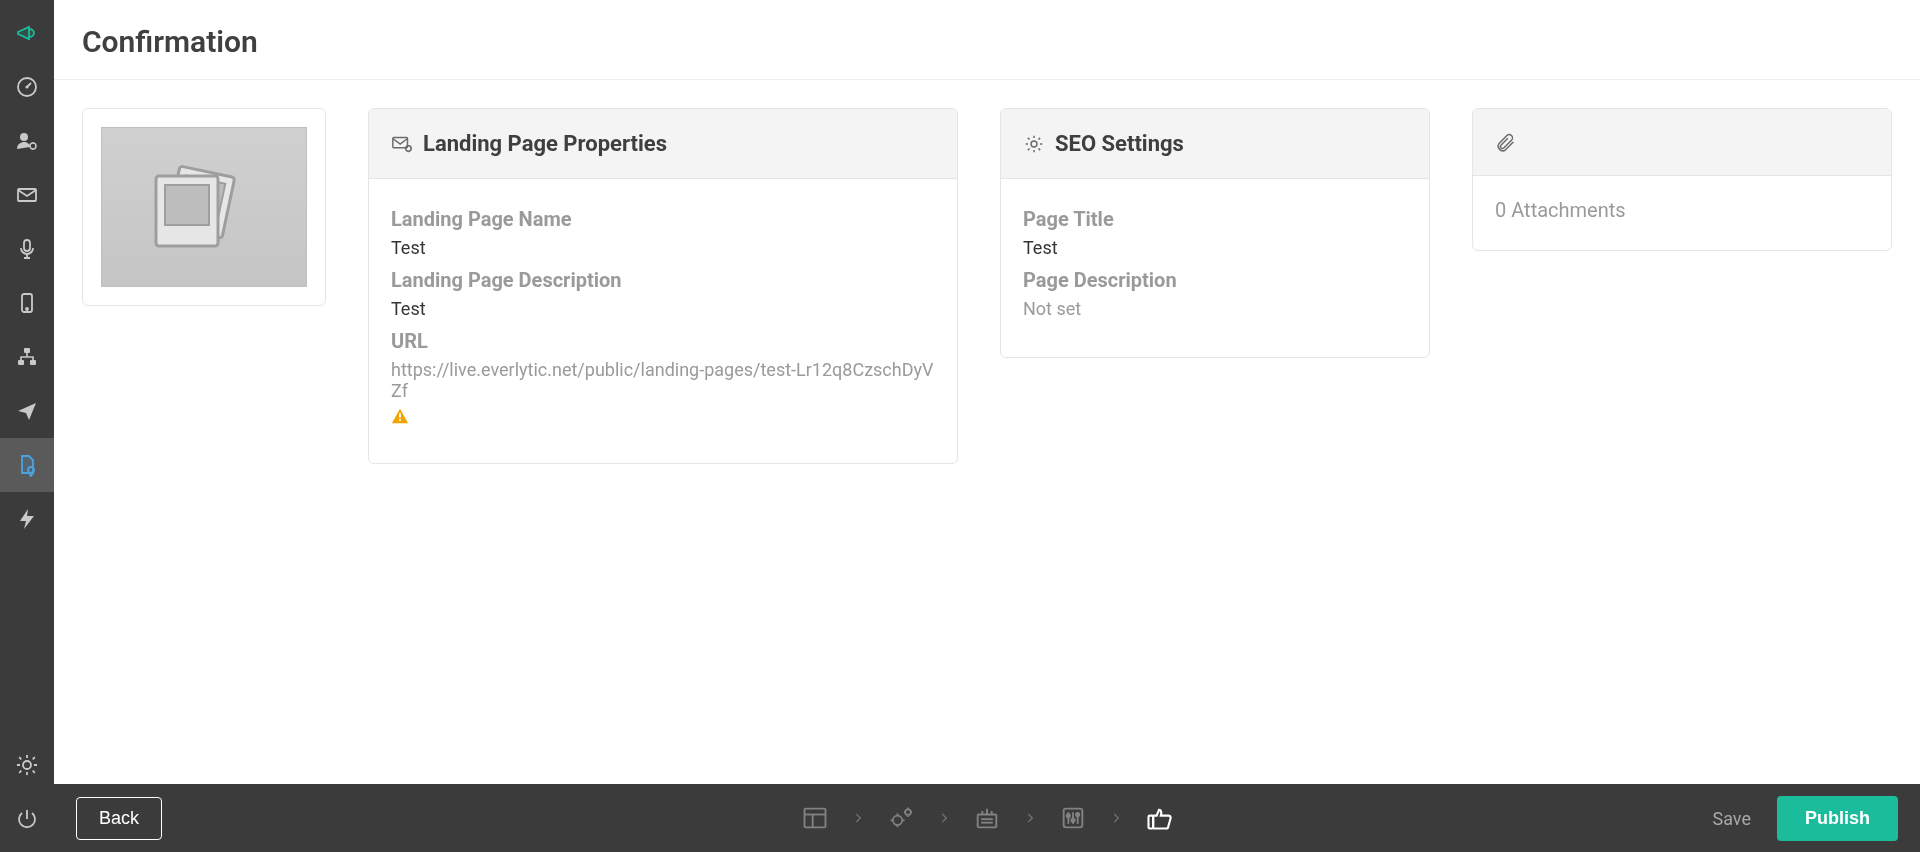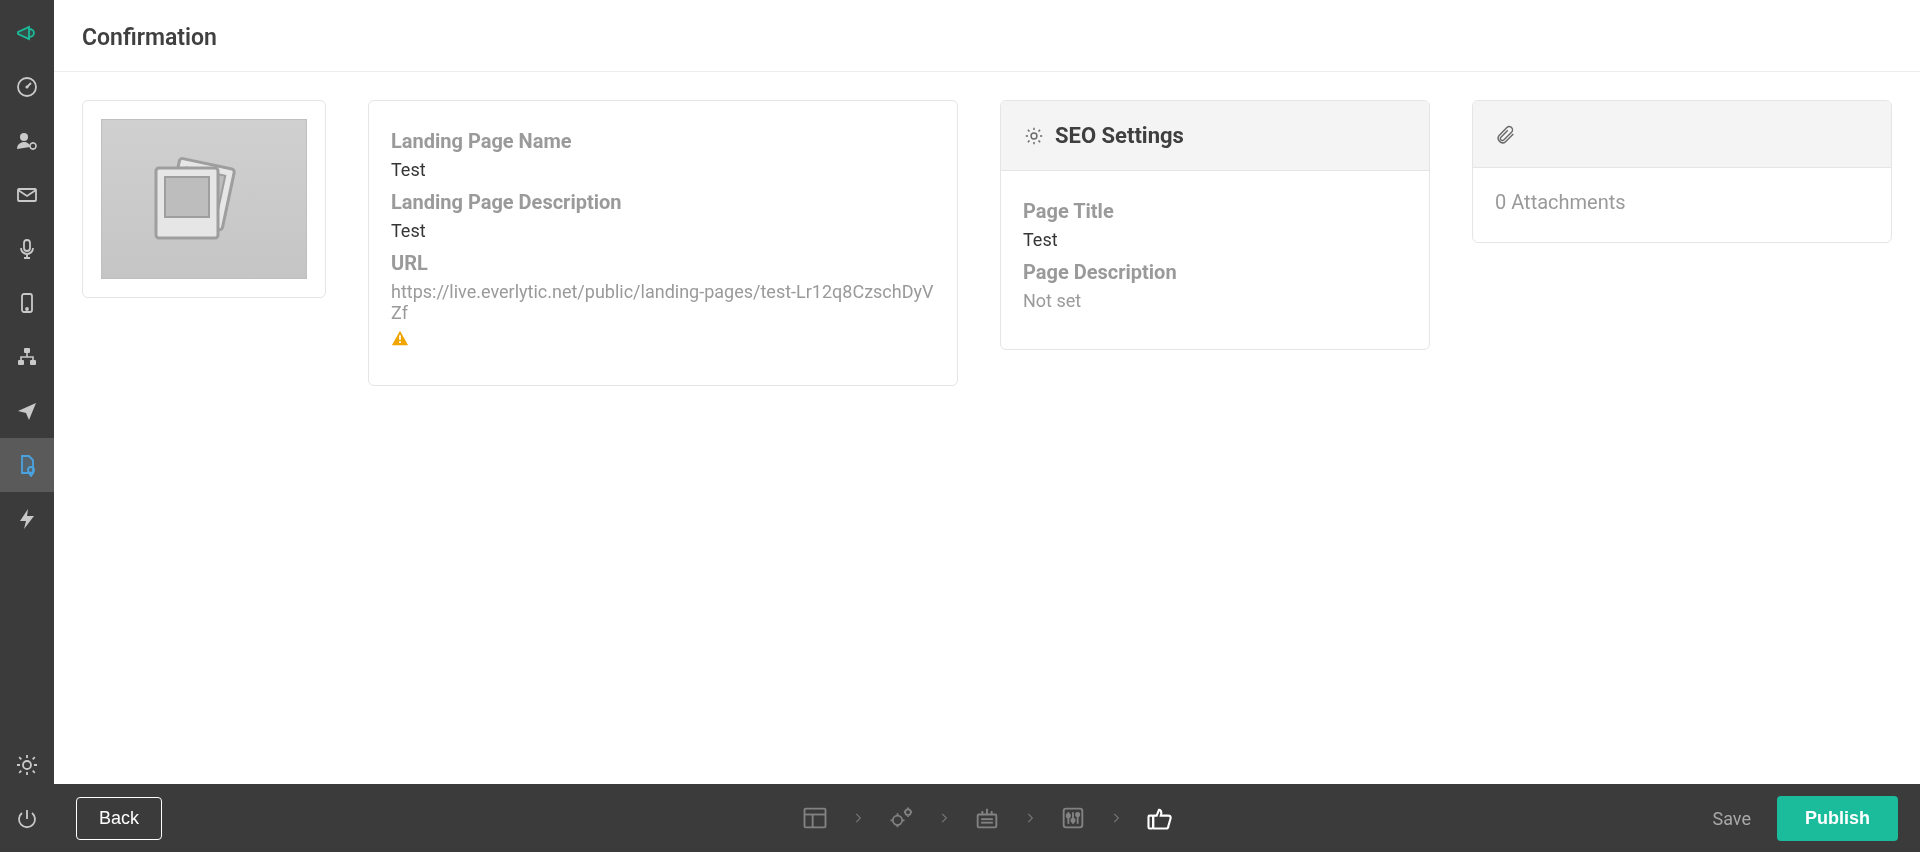--- a/index.html
+++ b/index.html
@@ -35,21 +35,21 @@
   flex:1;
   display:flex; flex-direction:column;
   position:relative;
   min-width:0;
 }
 .page-header {
   padding:24px 28px 20px 28px;
   border-bottom:1px solid #ededed;
 }
 .page-title {
-  font-size:23px;
+  font-size:30px;
   font-weight:600;
   color:#404040;
 }
 .content {
   flex:1;
   padding:28px;
   display:flex;
   gap:42px;
   align-items:flex-start;
   overflow:auto;
@@ -283,20 +283,31 @@
           </g>
           <g transform="translate(12,24)">
             <rect x="0" y="0" width="62" height="70" rx="3" fill="#e6e6e6" stroke="#9e9e9e" stroke-width="3"></rect>
             <rect x="9" y="9" width="44" height="40" fill="#bdbdbd" stroke="#9e9e9e" stroke-width="2"></rect>
           </g>
         </svg>
       </div>
     </div>
 
     <section class="panel properties">
+      <div class="panel-header">
+        <span class="icon">
+          <svg viewBox="0 0 24 24" fill="none" stroke="#6b6b6b" stroke-width="1.6">
+              <rect x="2" y="5" width="16" height="11" rx="1"></rect>
+              <path d="M2 6l8 6 8-6"></path>
+              <circle cx="19" cy="17" r="3"></circle>
+              <path d="M19 13v1M19 20v1M15.5 17h1M21.5 17h1" stroke-width="1.2"></path>
+            </svg>
+        </span>
+        <h2 class="panel-title">Landing Page Properties</h2>
+      </div>
       <div class="panel-body">
         <div class="field-label">Landing Page Name</div>
         <div class="field-value">Test</div>
 
         <div class="field-label">Landing Page Description</div>
         <div class="field-value">Test</div>
 
         <div class="field-label">URL</div>
         <div class="field-value muted url-line">
           <span>https://live.everlytic.net/public/landing-pages/test-Lr12q8CzschDyVZf</span>

